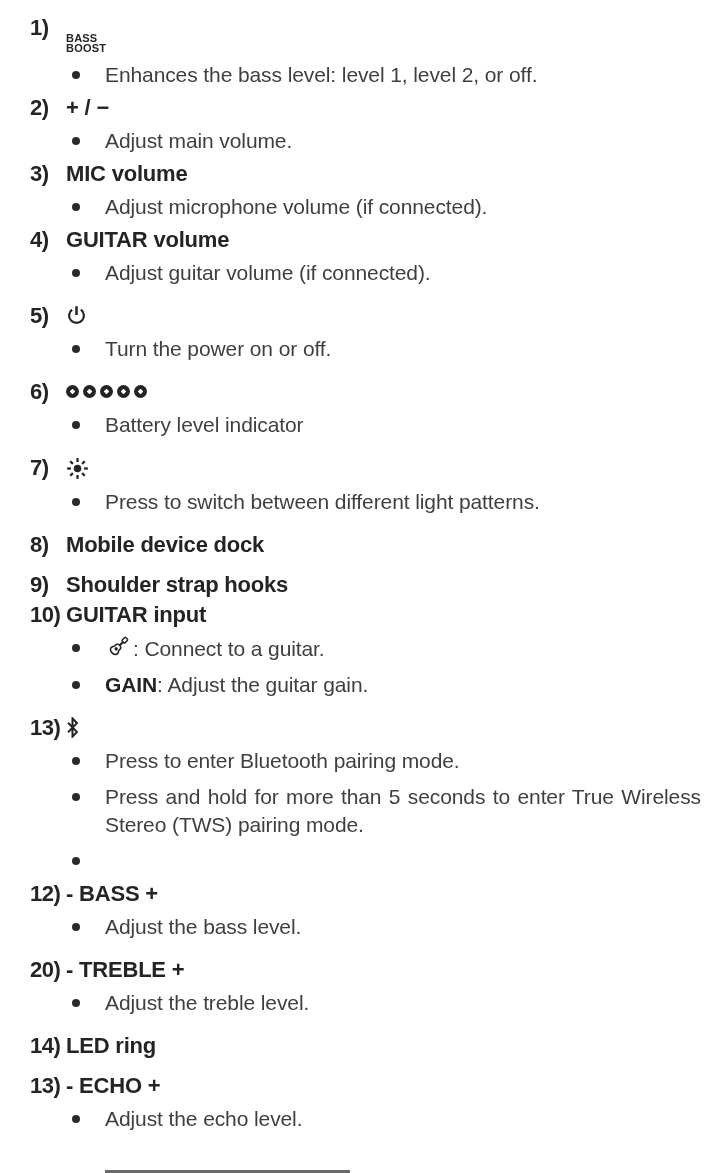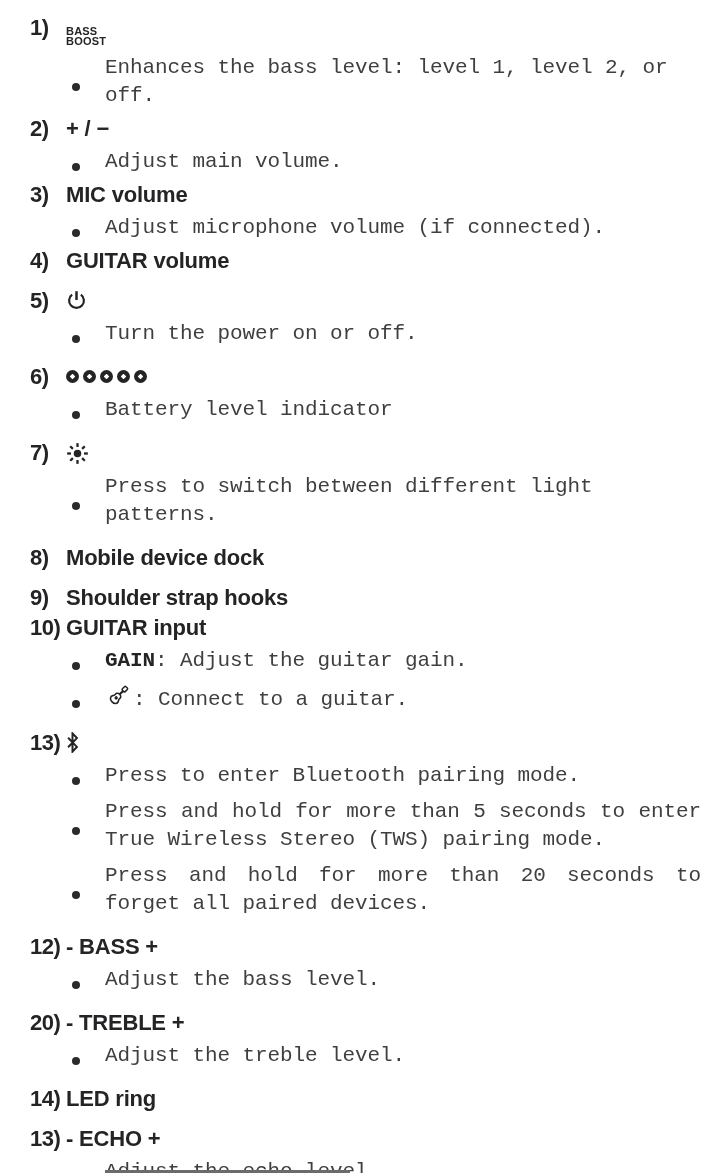--- a/index.html
+++ b/index.html
@@ -18,36 +18,36 @@
 
   .num {
     flex: none; width: 36px;
     font-size: 22px; font-weight: bold; color: #242426;
     line-height: 22px; letter-spacing: -0.5px;
   }
   .title {
     font-size: 22px; font-weight: bold; color: #242426;
     line-height: 22px; letter-spacing: -0.2px;
   }
-  .bullet { display: flex; align-items: center; margin-top: 8px; font-family: Liberation Mono, monospace; }
+  .bullet { display: flex; align-items: flex-start; margin-top: 8px; }
   .dot {
     flex: none; width: 8px; height: 8px; border-radius: 50%;
     background: #2a2a2c; margin: 10px 25px 0 42px;
   }
   .btext {
     flex: 1; font-size: 21px; line-height: 28px; color: #3f3f42;
     letter-spacing: -0.1px;
   }
   .btext.justify { text-align: justify; }
   .btext strong { color: #242426; font-weight: bold; }
 
   
   .stacked {
     font-size: 11px; font-weight: bold; line-height: 10px;
-    color: #242426; letter-spacing: 0.2px; margin-top: 9px;
+    color: #242426; letter-spacing: 0.2px; margin-top: 16px;
   }
   .stacked div { white-space: nowrap; }
 
   
   .battery { display: flex; align-items: center; margin-top: 4px; }
   .dotled {
     width: 13px; height: 13px; border-radius: 50%;
     background: radial-gradient(circle, #ffffff 0 2.1px, #242426 2.3px);
     margin-right: 4px;
   }
@@ -92,20 +92,24 @@
     <div class="title">MIC volume</div>
   </div>
   <div class="bullet">
     <span class="dot"></span>
     <span class="btext">Adjust microphone volume (if connected).</span>
   </div>
 
   <div class="item">
     <div class="num">4)</div>
     <div class="title">GUITAR volume</div>
+  </div>
+  <div class="bullet">
+    <span class="dot"></span>
+    <span class="btext">Adjust guitar volume (if connected).</span>
   </div>
 
   <div class="item gap-lg">
     <div class="num">5)</div>
     <div class="icon-slot">
       <svg width="21" height="22" viewBox="0 0 21 22">
         <path d="M10.5 1.2 V10" stroke="#242426" stroke-width="2.5" fill="none"></path>
         <path d="M6.1 4.6 a7.4 7.4 0 1 0 8.8 0" stroke="#242426" stroke-width="2.2" fill="none"></path>
       </svg>
     </div>
@@ -162,55 +166,54 @@
     <div class="num">9)</div>
     <div class="title">Shoulder strap hooks</div>
   </div>
 
   <div class="item">
     <div class="num">10)</div>
     <div class="title">GUITAR input</div>
   </div>
   <div class="bullet">
     <span class="dot"></span>
-    <span class="btext"><strong>GAIN</strong><span>: Adjust the guitar gain.</span></span>
-  </div>
-  <div class="bullet">
-    <span class="dot"></span>
     <span class="btext">
       <svg class="inline-icon" width="26" height="26" viewBox="0 0 26 26">
         <g transform="rotate(45 13 13)">
           <rect x="11" y="0.8" width="4" height="5" rx="1" fill="#ffffff" stroke="#242426" stroke-width="1.5"></rect>
           <line x1="13" y1="5.8" x2="13" y2="11" stroke="#242426" stroke-width="2.2"></line>
           <path d="M13 10.6 c-2.6 0 -3.4 1.9 -3 3.5 c0.25 1 -0.5 1.6 -1 2.4 c-1.3 2.1 0.3 4.9 4 4.9 c3.7 0 5.3 -2.8 4 -4.9 c-0.5 -0.8 -1.25 -1.4 -1 -2.4 c0.4 -1.6 -0.4 -3.5 -3 -3.5 z" fill="#ffffff" stroke="#242426" stroke-width="1.6"></path>
           <circle cx="13" cy="15.6" r="1.7" fill="#242426"></circle>
         </g>
       </svg><span>: Connect to a guitar.</span>
     </span>
   </div>
+  <div class="bullet">
+    <span class="dot"></span>
+    <span class="btext"><strong>GAIN</strong><span>: Adjust the guitar gain.</span></span>
+  </div>
 
   <div class="item gap-lg">
     <div class="num">13)</div>
     <div class="icon-slot">
       <svg width="13" height="21" viewBox="0 0 12 21">
         <path d="M1.6 5.8 L10.4 14.9 L6 19.6 V1.4 L10.4 6.1 L1.6 15.2" fill="none" stroke="#242426" stroke-width="2"></path>
       </svg>
     </div>
   </div>
   <div class="bullet">
     <span class="dot"></span>
     <span class="btext">Press to enter Bluetooth pairing mode.</span>
   </div>
   <div class="bullet">
     <span class="dot"></span>
     <span class="btext justify">Press and hold for more than 5 seconds to enter True Wireless Stereo (TWS) pairing mode.</span>
   </div>
   <div class="bullet">
     <span class="dot"></span>
-    <span class="btext justify">Press and hold for more than 20 seconds to forget all paired devices.</span>
   </div>
 
   <div class="item gap-lg">
     <div class="num">12)</div>
     <div class="title">- BASS +</div>
   </div>
   <div class="bullet">
     <span class="dot"></span>
     <span class="btext">Adjust the bass level.</span>
   </div>

